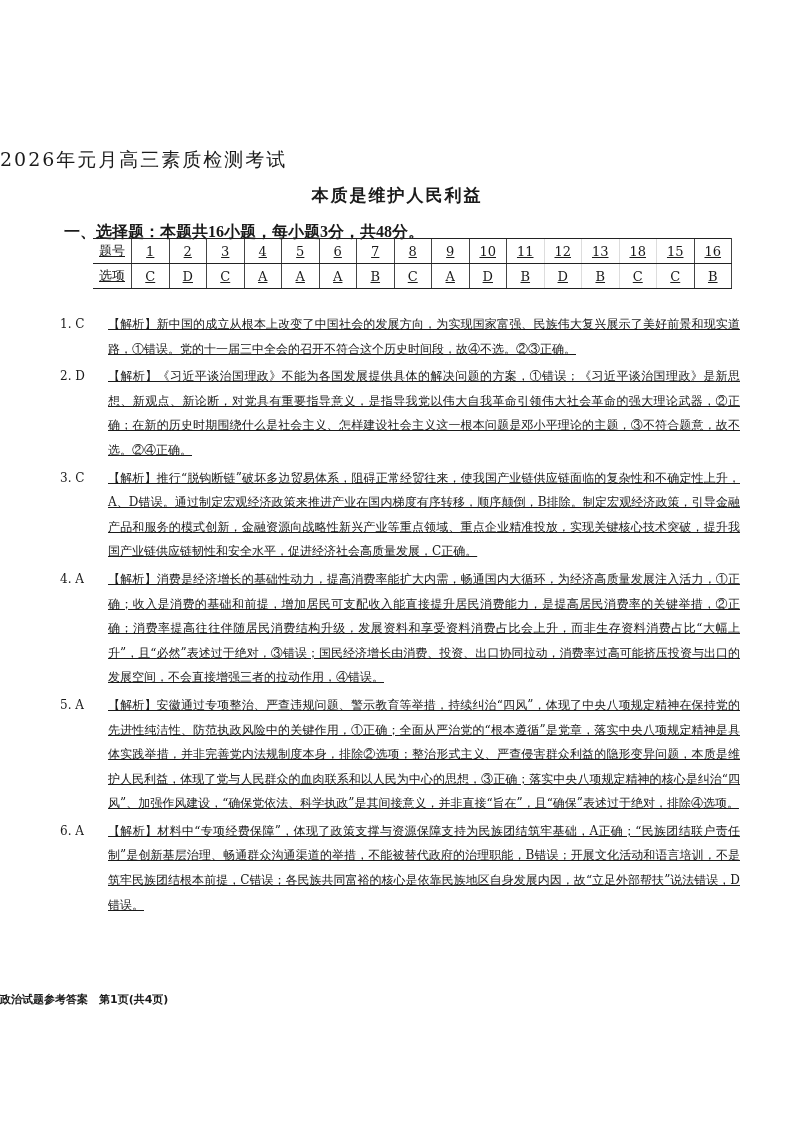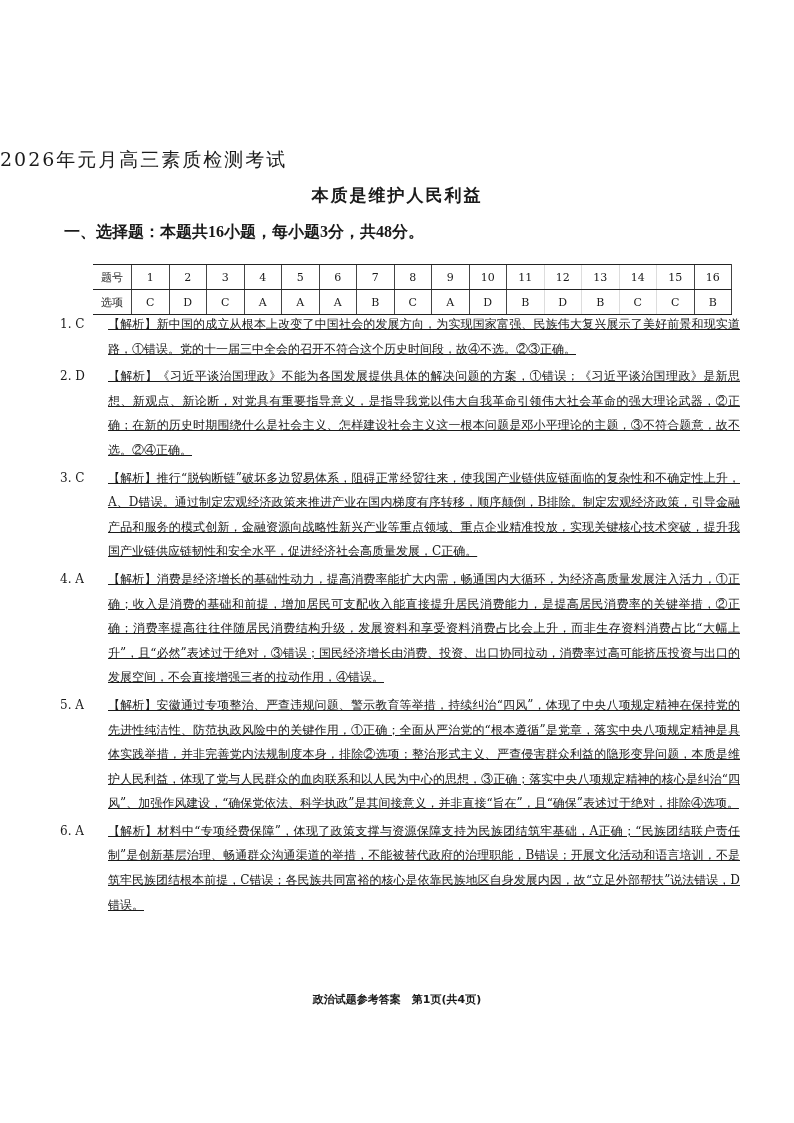--- a/index.html
+++ b/index.html
@@ -17,40 +17,40 @@
     position: absolute; left: 0; width: 794px; top: 184px;
     text-align: center; font-size: 17px; font-weight: bold; letter-spacing: 2px;
     font-family: "DejaVu Sans", sans-serif;
   }
   .section-heading {
     position: absolute; left: 64px; top: 222px;
     font-size: 16px; font-weight: bold;
     font-family: Liberation Serif, serif;
   }
   table.answers {
-    position: absolute; left: 93px; top: 264px;
-    border-collapse: collapse; font-size: 11px;
+    position: absolute; left: 93px; top: 238px;
+    border-collapse: collapse; font-size: 13px; text-decoration: underline;
   }
   table.answers td {
     height: 24px; text-align: center; padding: 0;
     border-top: 1.2px solid #222; border-bottom: 1.2px solid #222;
     border-left: 1px solid #444; width: 36.5px;
   }
   table.answers td:first-child { border-left: none; width: 38px; }
   table.answers td.nob { border-left-color: #ddd; }
   table.answers td.last { border-right: 1px solid #444; border-radius: 11px; }
   .items { position: absolute; left: 60px; top: 312px; width: 680px; }
   .item {
     position: relative; font-size: 12px; line-height: 24.6px;
     padding-left: 48px; text-align: justify; margin-bottom: 3px; text-decoration: underline;
   }
   .item .num { position: absolute; left: 0; top: 0; }
   .footer {
     position: absolute; left: 0; width: 794px; top: 992px;
-    text-align: center; font-size: 11px; font-weight: bold;
+    text-align: left; font-size: 11px; font-weight: bold;
     font-family: "DejaVu Sans", sans-serif;
   }
 </style>
 </head>
 <body>
 
 <div class="title">2026年元月高三素质检测考试</div>
 <div class="subtitle">本质是维护人民利益</div>
 <div class="section-heading">一、选择题：本题共16小题，每小题3分，共48分。</div>
 
@@ -64,21 +64,21 @@
     <td>4</td>
     <td>5</td>
     <td>6</td>
     <td>7</td>
     <td>8</td>
     <td>9</td>
     <td>10</td>
     <td>11</td>
     <td class="nob">12</td>
     <td class="nob">13</td>
-    <td class="nob">14</td>
+    <td class="nob">18</td>
     <td class="nob">15</td>
     <td class="last">16</td>
   </tr>
   <tr>
     <td>选项</td>
     <td>C</td>
     <td>D</td>
     <td>C</td>
     <td>A</td>
     <td>A</td>

